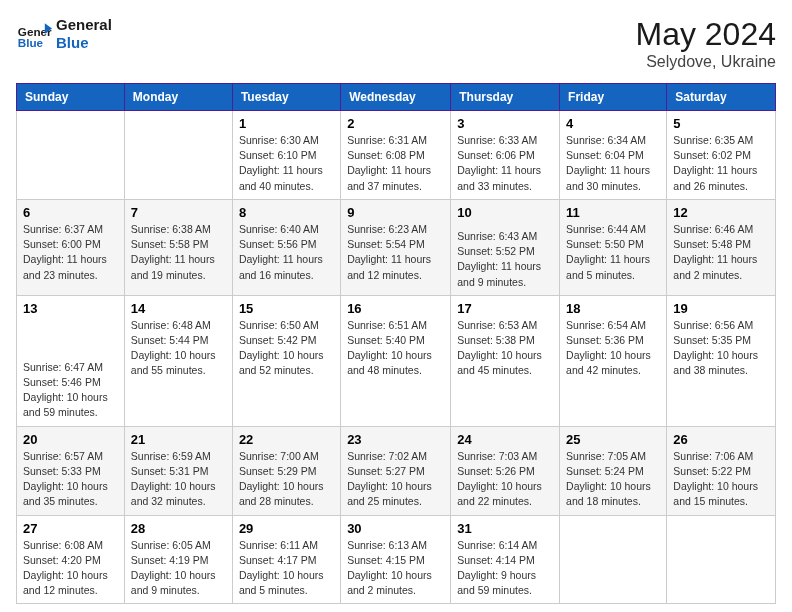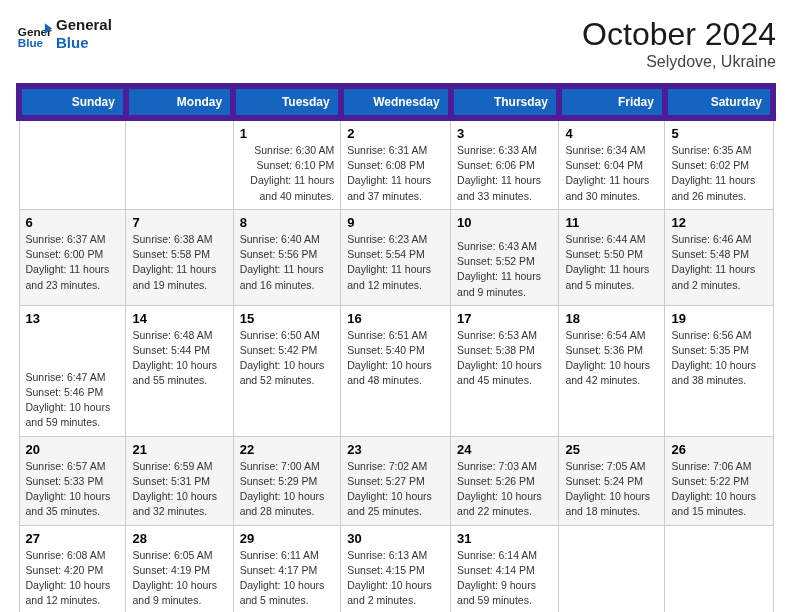--- a/index.html
+++ b/index.html
@@ -44,25 +44,25 @@
       color: #444;
     }
     table {
       width: 100%;
       border-collapse: collapse;
       font-size: 11px;
     }
     thead th {
       background: #1565C0;
       color: #fff;
-      text-align: right;
+      text-align: left;
       padding: 6px 8px;
       font-size: 12px;
       font-weight: 600;
-      border: 6px solid #4c1d95;
+      border: 1px solid #4c1d95;
     }
     tbody td {
       border: 1px solid #ccc;
       vertical-align: top;
       padding: 5px 6px;
       height: 80px;
       width: 113px;
       background: #fff;
     }
     tbody tr:nth-child(even) td {
@@ -95,21 +95,21 @@
       <text x="2" y="34" font-family="Arial" font-size="13" font-weight="bold" fill="#1565C0">Blue</text>
 
       <polygon points="32,8 40,14 32,20" fill="#1565C0"></polygon>
     </svg>
     <div>
       <div class="logo-text" style="color:#1a1a1a;">General</div>
       <div class="logo-text blue" style="color:#1565C0;">Blue</div>
     </div>
   </div>
   <div class="title-block">
-    <div class="month-title">October 2024</div>
+    <div class="month-title">May 2024</div>
     <div class="location">Selydove, Ukraine</div>
   </div>
 </div>
 
 <table>
   <thead>
     <tr>
     <th>Sunday</th>
         <th>Monday</th>
         <th>Tuesday</th>
@@ -118,21 +118,21 @@
         <th>Friday</th>
         <th>Saturday</th>
       </tr>
   </thead>
   <tbody id="calendar-body">
   <tr>
         <td class="empty-cell"></td>
         <td class="empty-cell"></td>
         <td>
           <span class="day-num">1</span>
-          <div class="day-info" style="white-space: pre-line; text-align: right;">Sunrise: 6:30 AM
+          <div class="day-info" style="white-space: pre-line;">Sunrise: 6:30 AM
 Sunset: 6:10 PM
 Daylight: 11 hours and 40 minutes.</div>
         </td>
         <td>
           <span class="day-num">2</span>
           <div class="day-info" style="white-space: pre-line;">Sunrise: 6:31 AM
 Sunset: 6:08 PM
 Daylight: 11 hours and 37 minutes.</div>
         </td>
         <td>

